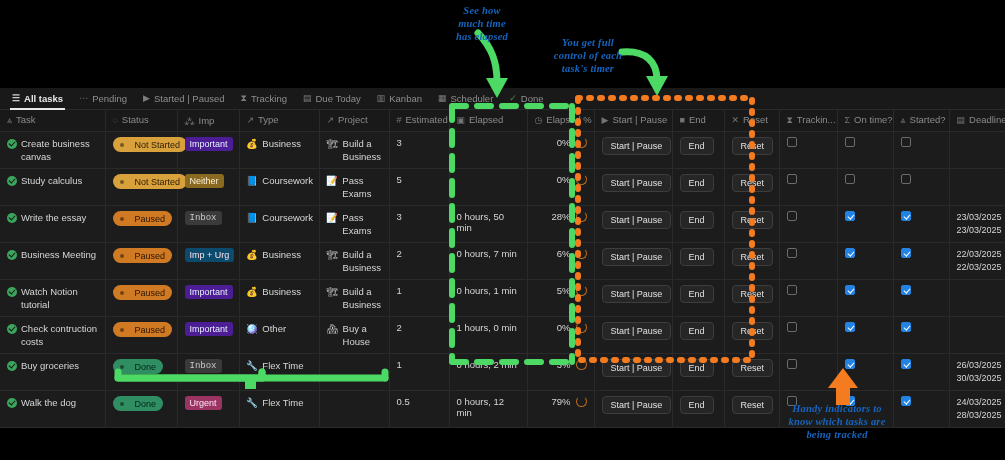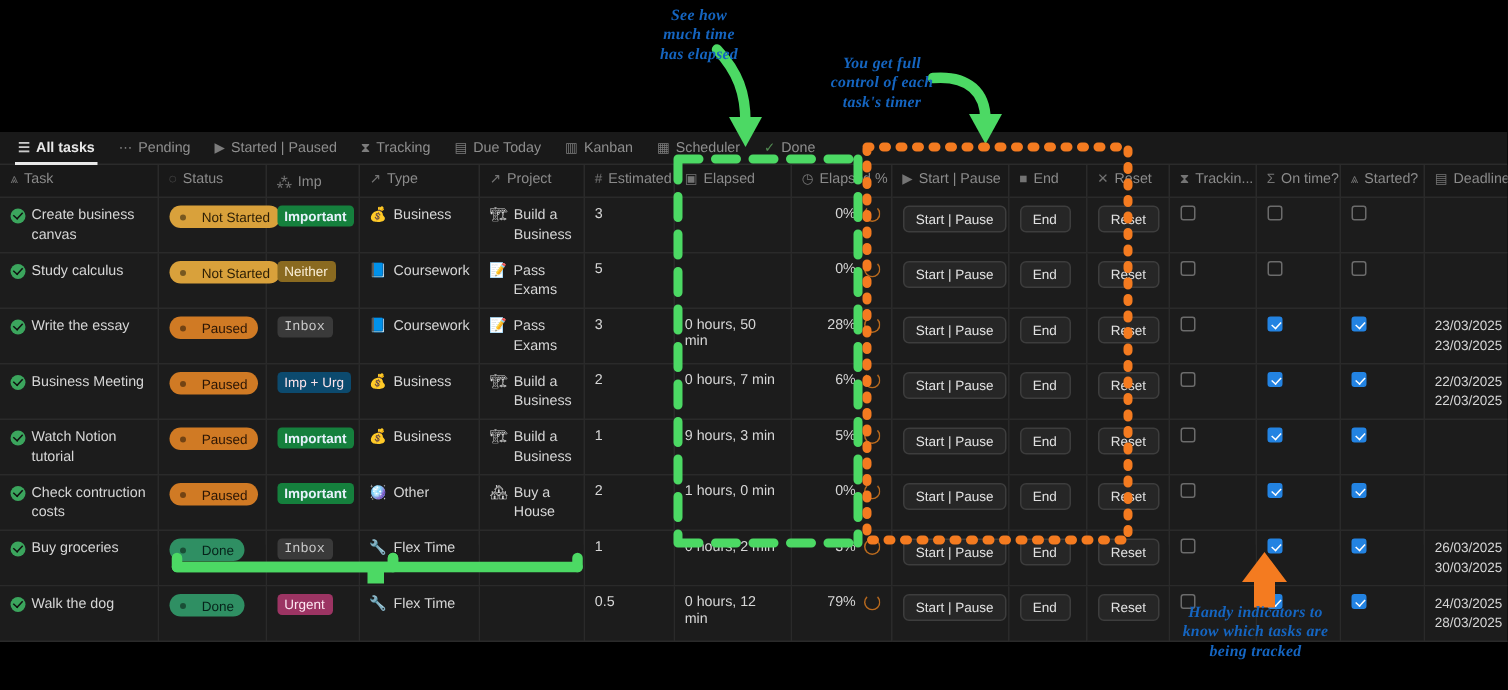--- a/index.html
+++ b/index.html
@@ -73,21 +73,21 @@
   }
   .pill .dot { width:4px; height:4px; border-radius:50%; background: rgba(0,0,0,.45); flex:none; }
   .pill.notstarted { background:#d9a13b; color:#2a1d05; }
   .pill.paused    { background:#d07a24; color:#2a1505; }
   .pill.done      { background:#2f8f63; color:#06231a; }
 
   .tag {
     display:inline-block; padding: 1px 5px; border-radius: 3px;
     font-size: 9px; line-height: 12px; white-space: nowrap;
   }
-  .tag.important { background:#15803d; color:#e6f1fb;font-weight:bold; }
+  .tag.important { background:#4c1d95; color:#e6f1fb; }
   .tag.neither   { background:#8a6a20; color:#fbf0d8; }
   .tag.inbox     { background:#3a3a3a; color:#c9c9c9;font-family:Liberation Mono, monospace; }
   .tag.impurg    { background:#0c4a6e; color:#fbe3ea; }
   .tag.urgent    { background:#9c3463; color:#fce5f0; }
 
   
   .btn {
     display:inline-block; padding: 2.5px 8px; border-radius: 4px;
     border: 1px solid #3d3d3d; background: #262626; color:#e2e2e2;
     font-size: 9px; line-height: 11px; white-space: nowrap;
@@ -376,21 +376,21 @@
                 <span class="txt">Business</span>
               </div>
             </td>
             <td>
               <div class="cellrow">
                 <span class="emoji">🏗</span>
                 <span class="txt">Build a Business</span>
               </div>
             </td>
             <td class="num"><span>1</span></td>
-            <td><span>9 hours, 3 min</span></td>
+            <td><span>0 hours, 1 min</span></td>
             <td>
               <div class="pctwrap">
                 <span>5%</span>
                 <span class="ring"></span>
               </div>
             </td>
             <td><span class="btn">Start | Pause</span></td>
             <td><span class="btn">End</span></td>
             <td><span class="btn">Reset</span></td>
             <td><span class="cb"></span></td>
@@ -538,21 +538,21 @@
       <path d="M118,378 L385,378" stroke="#4cd964" stroke-width="7" stroke-linecap="round"></path>
       <path d="M385,378 L385,372" stroke="#4cd964" stroke-width="7" stroke-linecap="round"></path>
       <rect x="245" y="378" width="11" height="11" fill="#4cd964"></rect>
     </g>
 
     <g>
       <path d="M843,368 L858,388 L850,388 L850,405 L836,405 L836,388 L828,388 Z" fill="#f47b20"></path>
     </g>
   </svg>
 
-  <div class="note" style="left:416px; top:4px; width:100px;font-style:italic;">
+  <div class="note" style="left:432px; top:4px; width:100px;font-style:italic;">
     <div style="white-space:pre-line">See how
 much time
 has elapsed</div>
   </div>
 
   <div class="note" style="left:528px; top:36px; width:120px;">
     <div style="white-space:pre-line">You get full
 control of each
 task's timer</div>
   </div>

